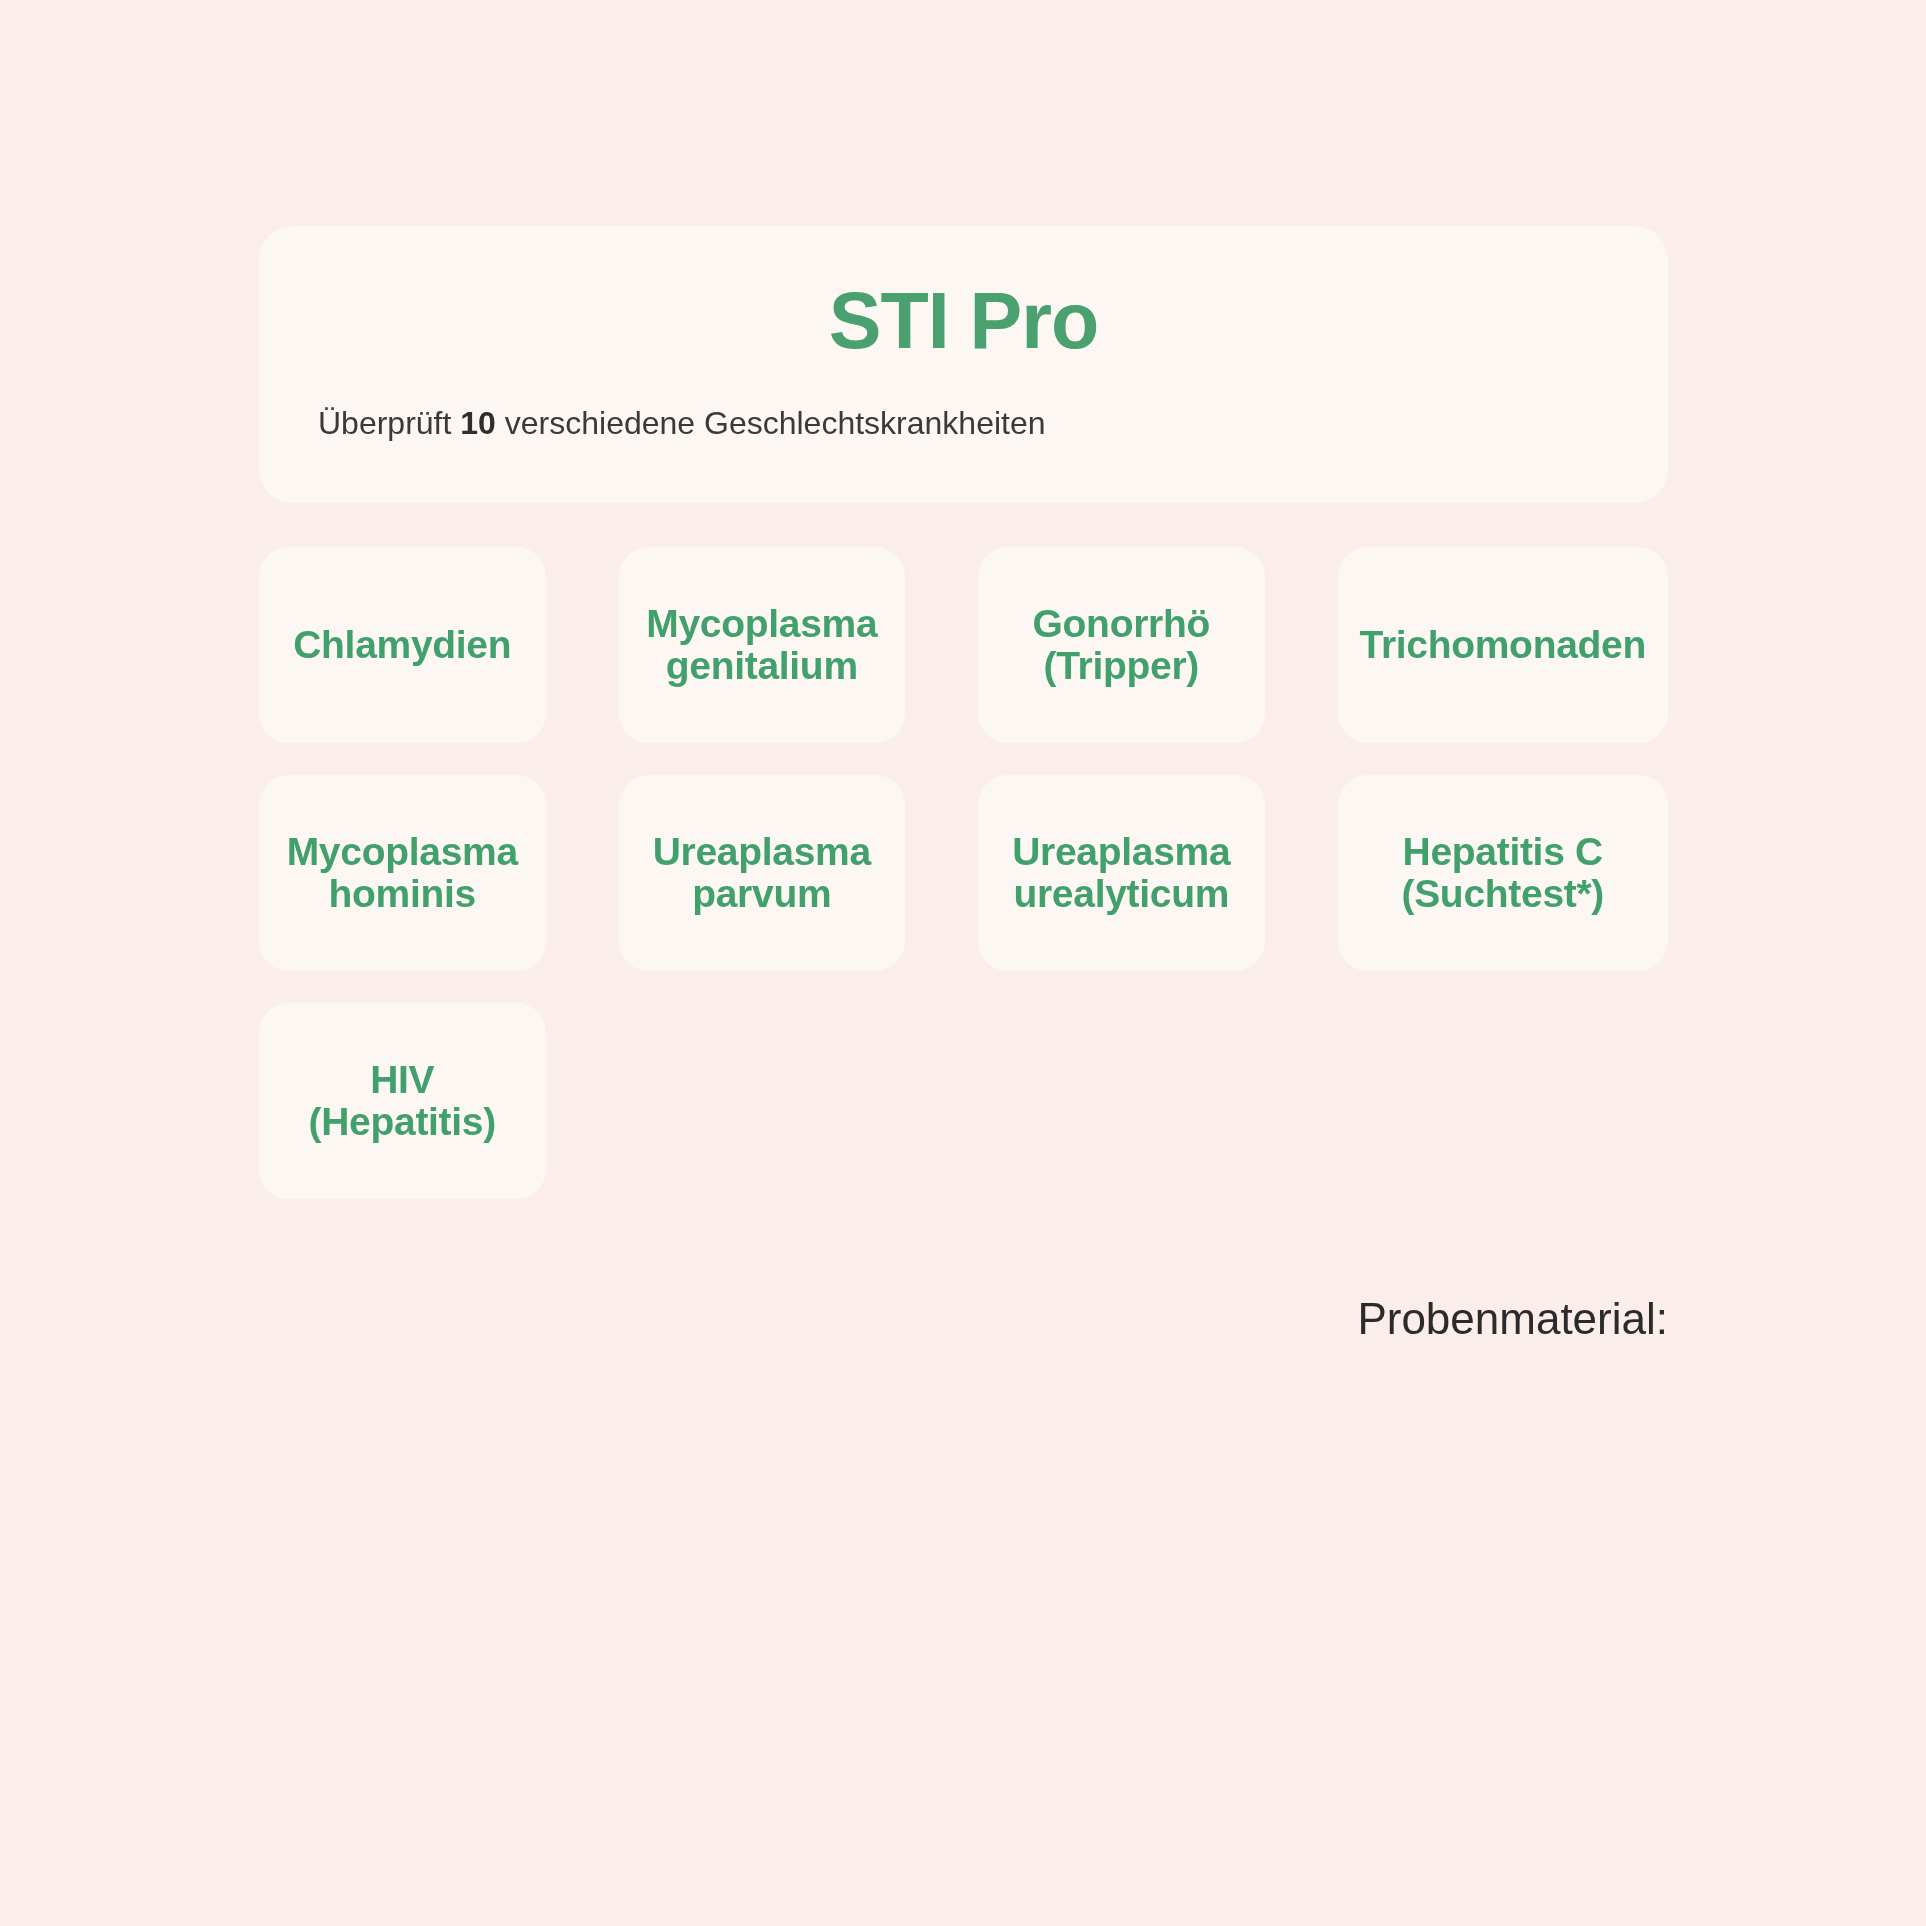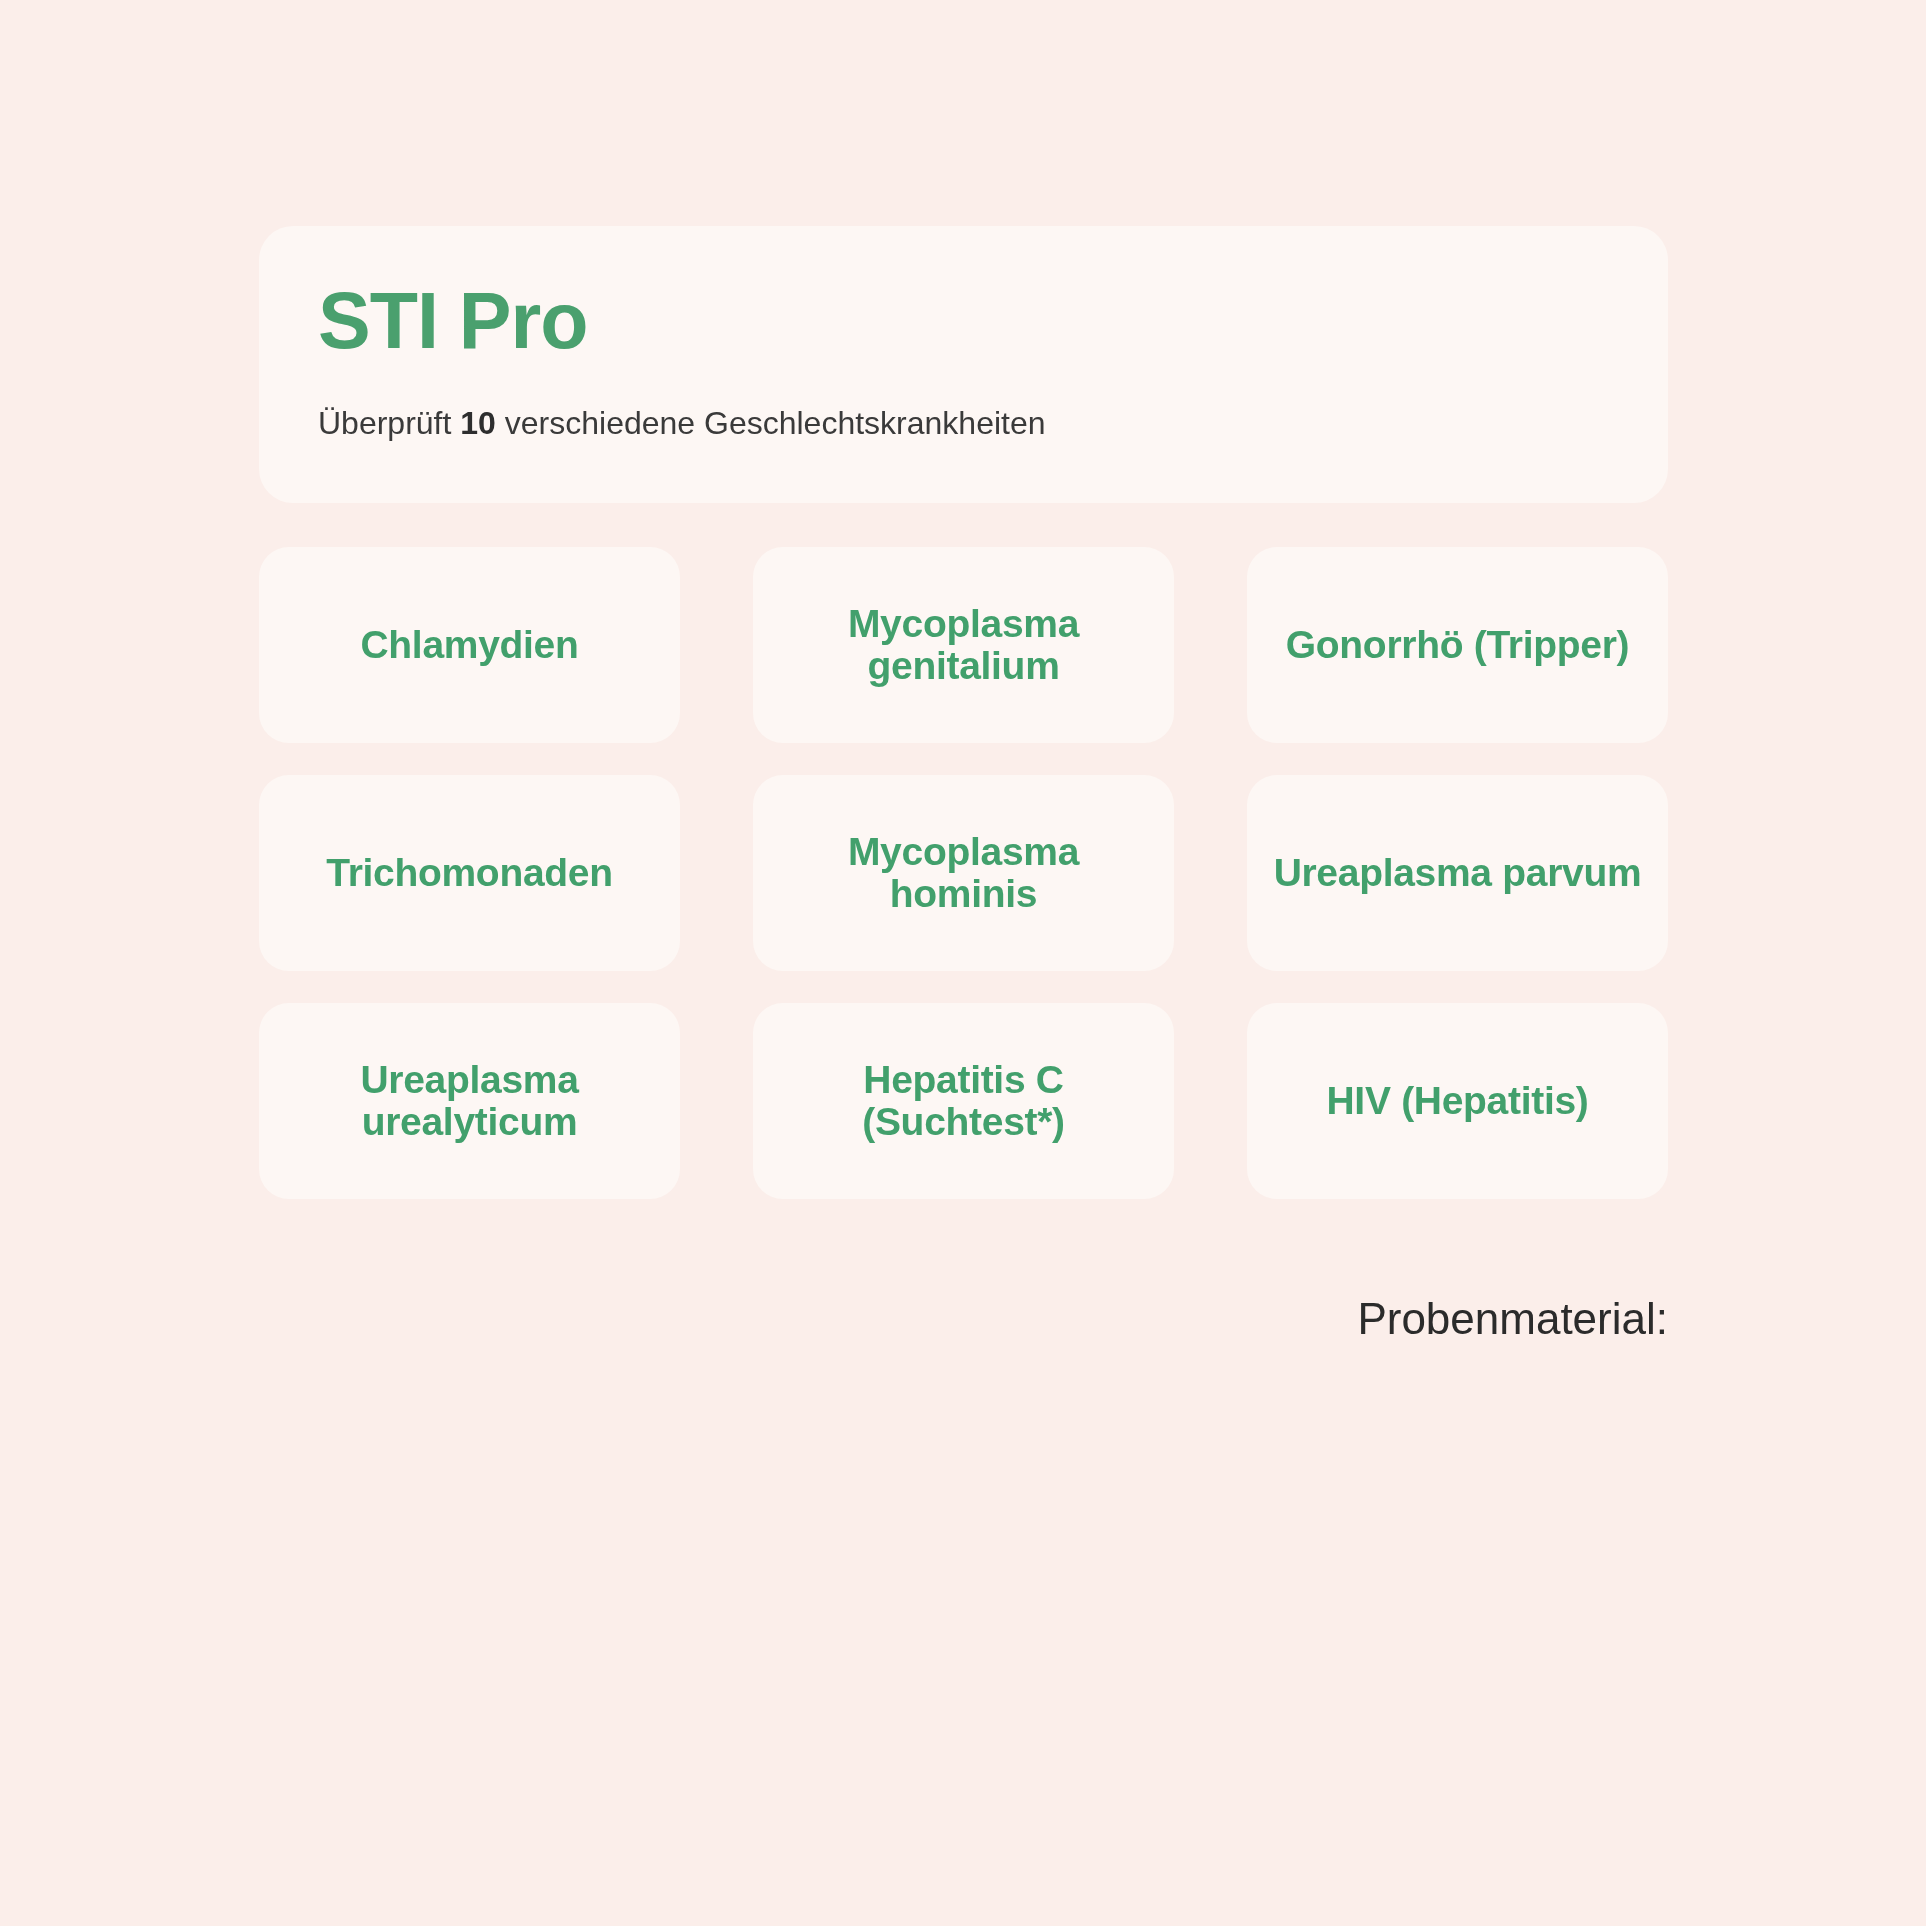--- a/index.html
+++ b/index.html
@@ -27,36 +27,37 @@
     box-sizing: border-box;
     margin-bottom: 44px;
   }
   .header-title {
     color: #4aa06e;
     font-size: 79px;
     font-weight: bold;
     letter-spacing: -1px;
     line-height: 1.0;
     margin: 0 0 44px 0;
+    text-align: center;
   }
   .header-subtitle {
     color: #3a3a3a;
     font-size: 32px;
     font-weight: normal;
     line-height: 1.2;
     margin: 0;
     white-space: nowrap;
   }
   .header-subtitle b {
     font-weight: bold;
     color: #2e2e2e;
   }
   .grid {
     display: grid;
-    grid-template-columns: 1fr 1fr 1fr;
+    grid-template-columns: 1fr 1fr 1fr 1fr;
     column-gap: 73px;
     row-gap: 32px;
   }
   .test-card {
     background: #fdf7f4;
     border-radius: 30px;
     height: 196px;
     display: flex;
     align-items: center;
     justify-content: center;

